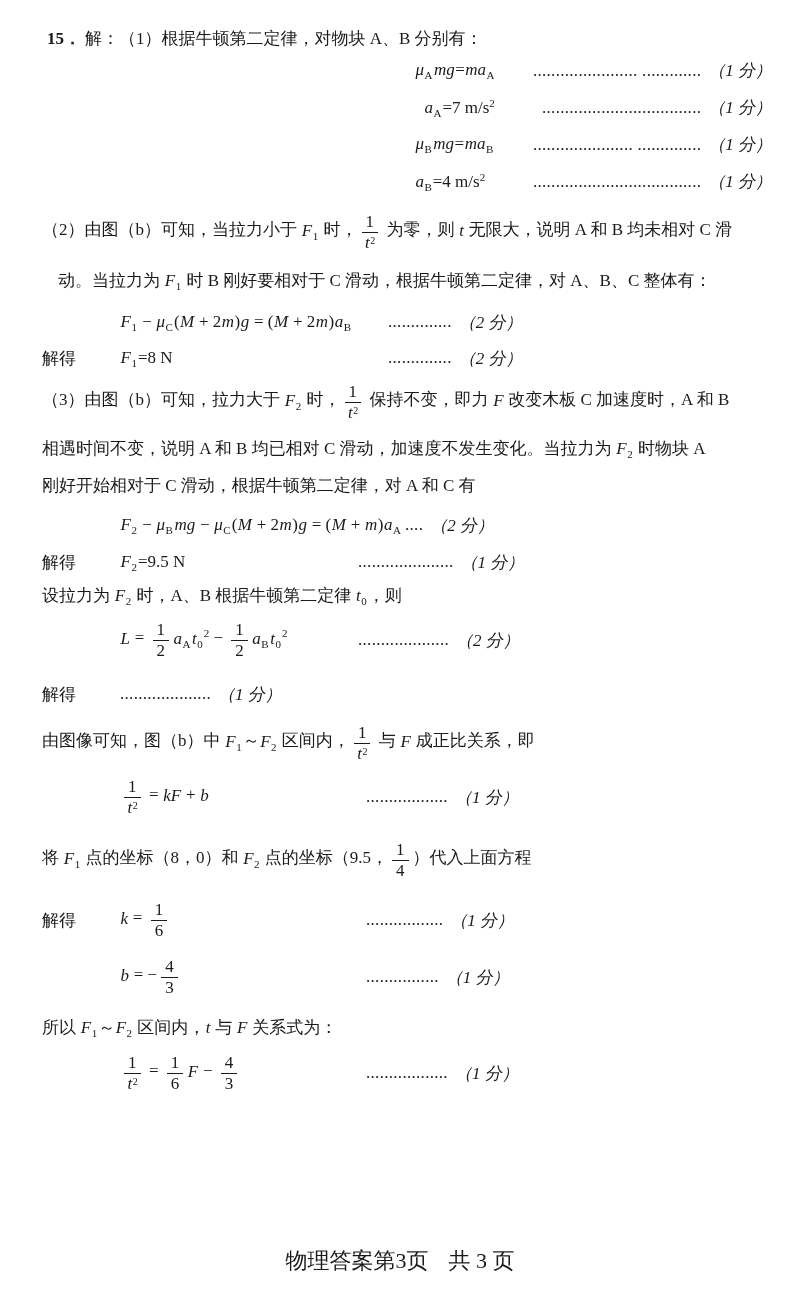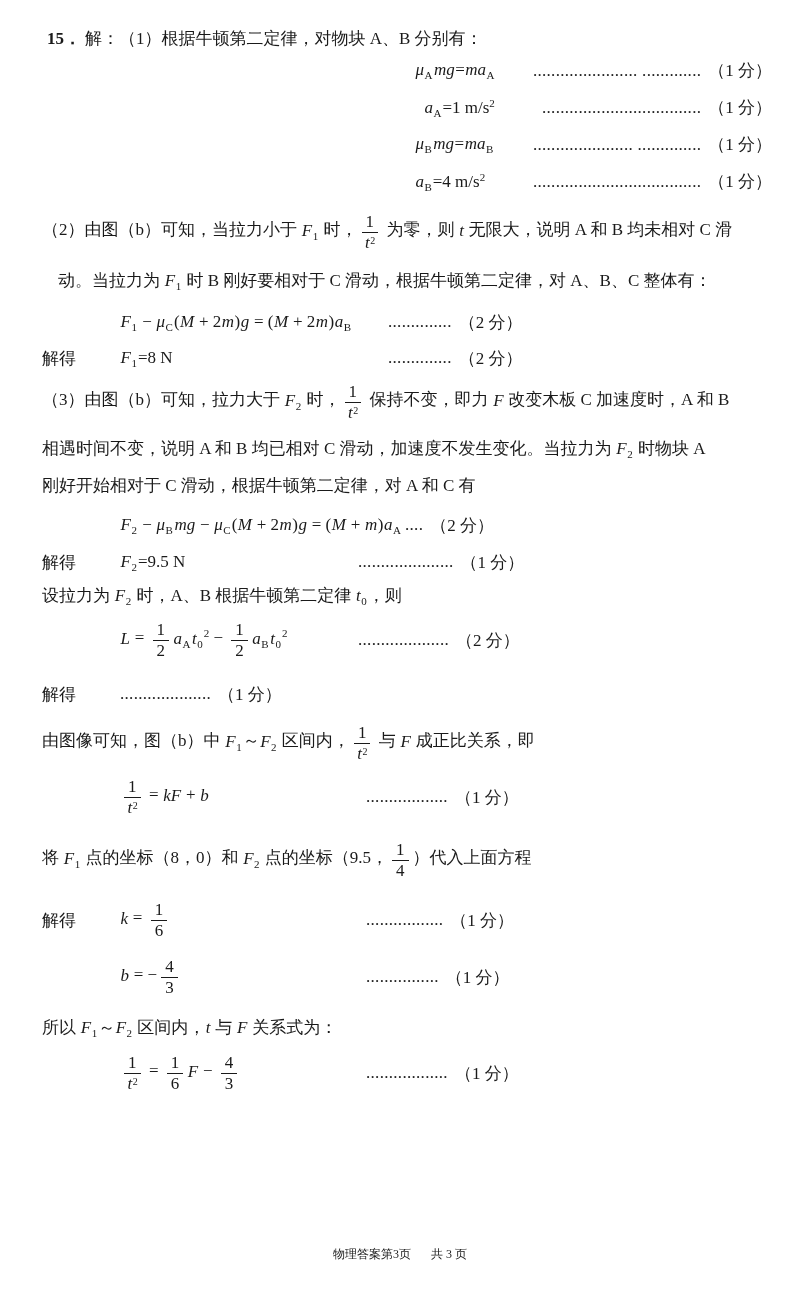--- a/index.html
+++ b/index.html
@@ -10,59 +10,59 @@
   }
   .page{position:relative;width:800px;height:1056px;box-sizing:border-box;
     padding:24px 28px 0 42px;}
   .title-line{height:28px;display:flex;align-items:center;margin-left:5px;white-space:nowrap;}
   .title-num{font-weight:600;margin-right:4px;}
   .row{display:flex;align-items:center;white-space:nowrap;}
   .lead{flex:none;width:78px;}
   .eq{flex:none;white-space:nowrap;}
   .w1{width:118px;} .w2{width:268px;} .w3{width:285px;} .w4{width:238px;} .w5{width:246px;}
   .dots{flex:none;white-space:nowrap;color:#222;margin-right:7px;letter-spacing:.3px;}
-  .score{flex:none;white-space:nowrap;}
+  .score{flex:none;white-space:nowrap;font-style:italic;}
   .l{display:flex;align-items:center;white-space:nowrap;}
   .linetext{white-space:nowrap;}
   
   .m-txt{white-space:pre;}
   .m-v{font-style:italic;padding:0 .5px;white-space:pre;}
   .m-r{white-space:pre;}
   .m-sub{font-size:11px;vertical-align:-4px;margin-right:1px;}
   .m-sup{font-size:11px;vertical-align:6px;}
   .mfrac{display:inline-flex;flex-direction:column;align-items:center;
     vertical-align:middle;margin:0 4px;line-height:1.12;text-align:center;}
   .mfrac .num{display:block;padding:0 4px;border-bottom:1.3px solid #1a1a1a;}
   .mfrac .den{display:block;padding:0 3px;}
   .mfrac .m-sup{font-size:10px;vertical-align:4px;} .h30{height:30px;} .h34{height:34px;} .h36{height:36px;}
   .h37{height:37px;justify-content:flex-end;} .h38{height:38px;} .h44{height:44px;} .h46{height:46px;margin-left:16px;}
   .h48{height:48px;} .h50{height:50px;margin-top:7px;} .h54{height:54px;} .h56{height:56px;}
   .h58{height:58px;} .h62{height:62px;} .h64{height:64px;}
   .footer{position:absolute;left:0;right:0;top:1246px;display:flex;
-    justify-content:center;gap:20px;font-size:12px;}
+    justify-content:center;gap:20px;font-size:22px;}
 </style>
 </head>
 <body>
 
 <div class="page">
 
   <div class="title-line">
     <span class="title-num">15．</span>
     <span>解：（1）根据牛顿第二定律，对物块 A、B 分别有：</span>
   </div>
 
   <div class="row h37">
     <span class="lead"></span>
     <span class="eq w1"><span class="m-v">μ</span><span class="m-sub">A</span><span class="m-v">mg</span><span class="m-r">=</span><span class="m-v">ma</span><span class="m-sub">A</span></span>
     <span class="dots">....................... .............</span>
     <span class="score">（1 分）</span>
   </div>
   <div class="row h37">
     <span class="lead"></span>
-    <span class="eq w1"><span class="m-v">a</span><span class="m-sub">A</span><span class="m-r">=1 m/s</span><span class="m-sup">2</span></span>
+    <span class="eq w1"><span class="m-v">a</span><span class="m-sub">A</span><span class="m-r">=7 m/s</span><span class="m-sup">2</span></span>
     <span class="dots">...................................</span>
     <span class="score">（1 分）</span>
   </div>
   <div class="row h37">
     <span class="lead"></span>
     <span class="eq w1"><span class="m-v">μ</span><span class="m-sub">B</span><span class="m-v">mg</span><span class="m-r">=</span><span class="m-v">ma</span><span class="m-sub">B</span></span>
     <span class="dots">...................... ..............</span>
     <span class="score">（1 分）</span>
   </div>
   <div class="row h37">

